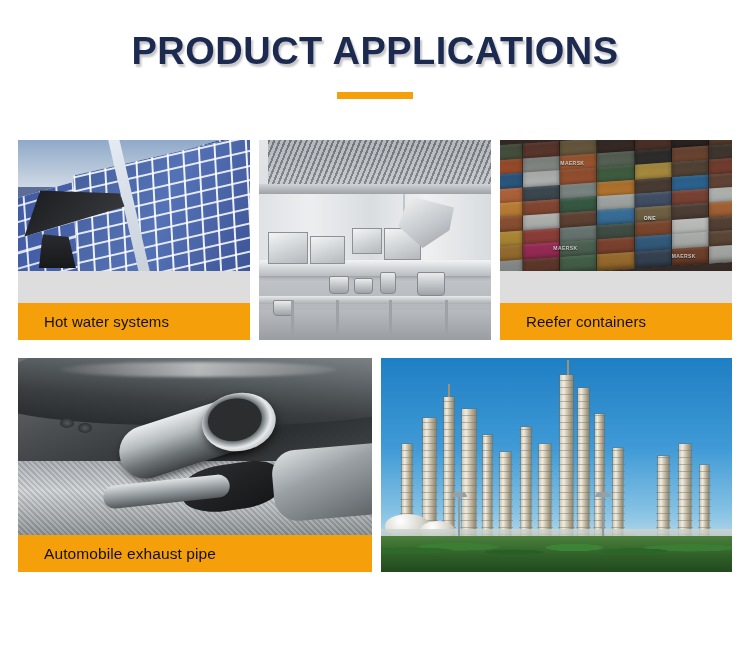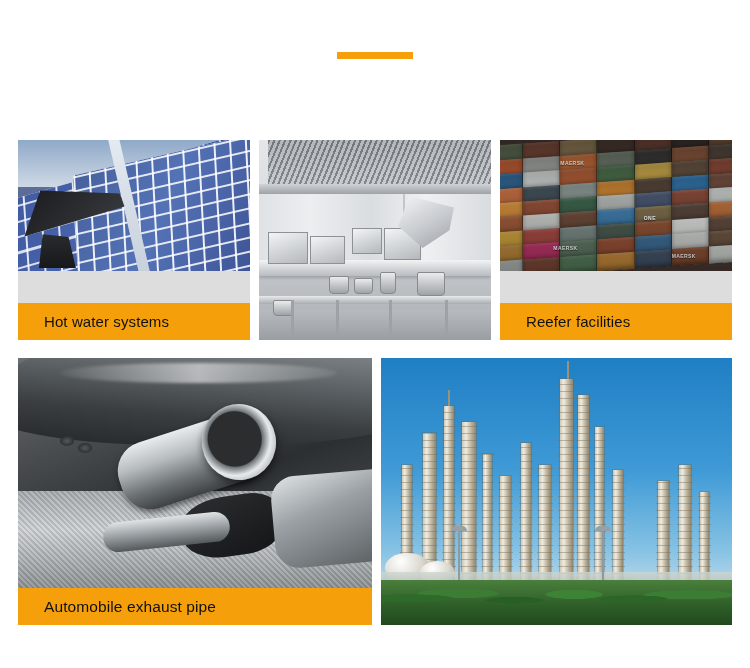--- a/index.html
+++ b/index.html
@@ -49,21 +49,21 @@
     left: 18px;
     top: 140px;
     width: 714px;
   }
 
   .row {
     display: flex;
     gap: 9px;
   }
   .row-1 { height: 200px; }
-  .row-2 { margin-top: 18px; height: 267px; }
+  .row-2 { margin-top: 18px; height: 214px; }
 
   .card {
     position: relative;
     overflow: hidden;
     background: #ddd;
     display: flex;
     flex-direction: column;
   }
   .row-1 .card { flex: 1 1 0; gap: 32px; }
   .row-2 .card-wide-left  { width: 354px; }
@@ -312,20 +312,21 @@
     content:""; position:absolute; top:-3px; left:-7px; width:16px; height:5px;
     border-radius: 8px 8px 0 0; background:#96a1a7;
   }
 </style>
 </head>
 <body>
 
 <div class="page">
 
   <div class="header">
+    <div class="page-title">PRODUCT APPLICATIONS</div>
     <div class="title-rule"></div>
   </div>
 
   <div class="grid">
 
     <div class="row row-1">
 
       <div class="card">
         <div class="photo solar">
           <div class="sky-haze"></div>
@@ -447,21 +448,21 @@
                 <div class="c-box" style="background:#8e5236"></div>
               <div class="c-box" style="background:#d2d5d2"></div>
             </div>
           </div>
           <span class="c-label" style="left:26%;top:15%;">MAERSK</span>
           <span class="c-label" style="left:62%;top:57%;">ONE</span>
           <span class="c-label" style="left:23%;top:80%;color:#fff;">MAERSK</span>
           <span class="c-label" style="left:74%;top:86%;">MAERSK</span>
           <div class="c-tint"></div>
         </div>
-        <div class="caption">Reefer facilities</div>
+        <div class="caption">Reefer containers</div>
       </div>
     </div>
 
     <div class="row row-2">
 
       <div class="card card-wide-left">
         <div class="photo exhaust">
           <div class="e-body"></div>
           <div class="e-shine"></div>
           <div class="e-floorpan"></div>

